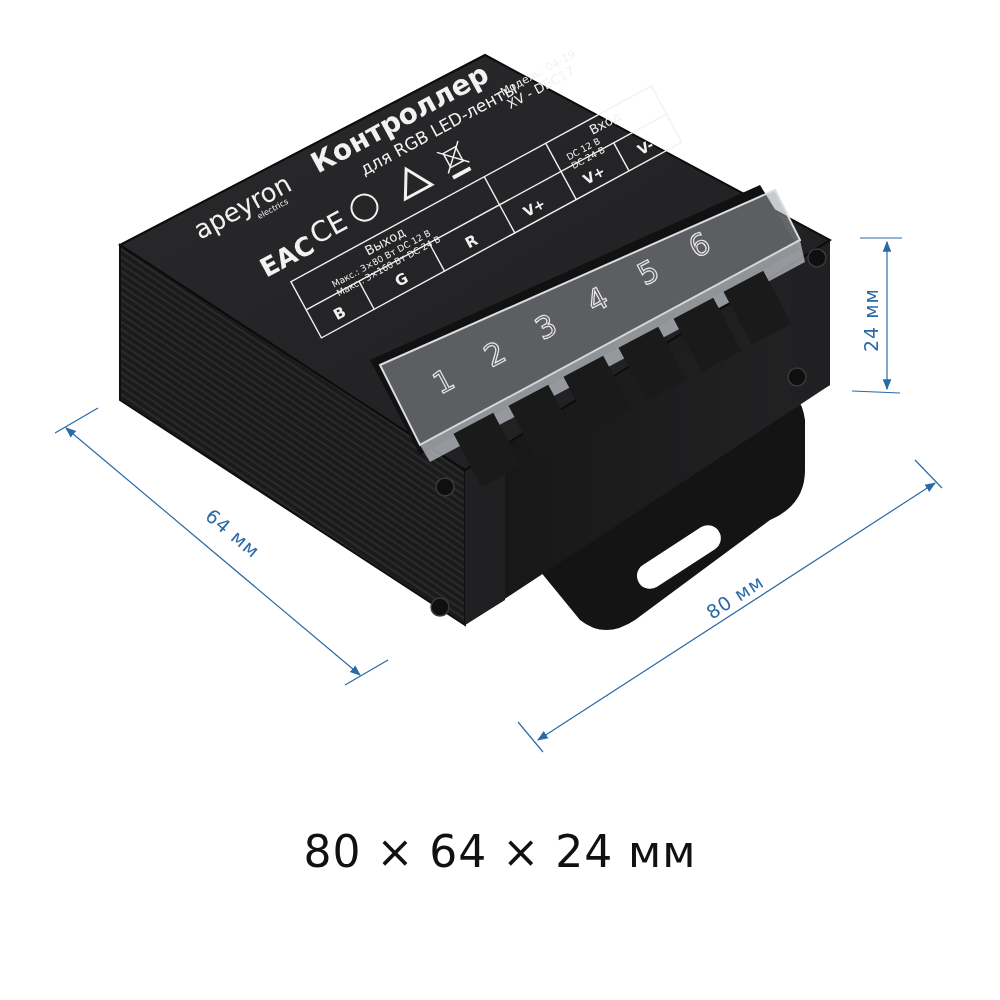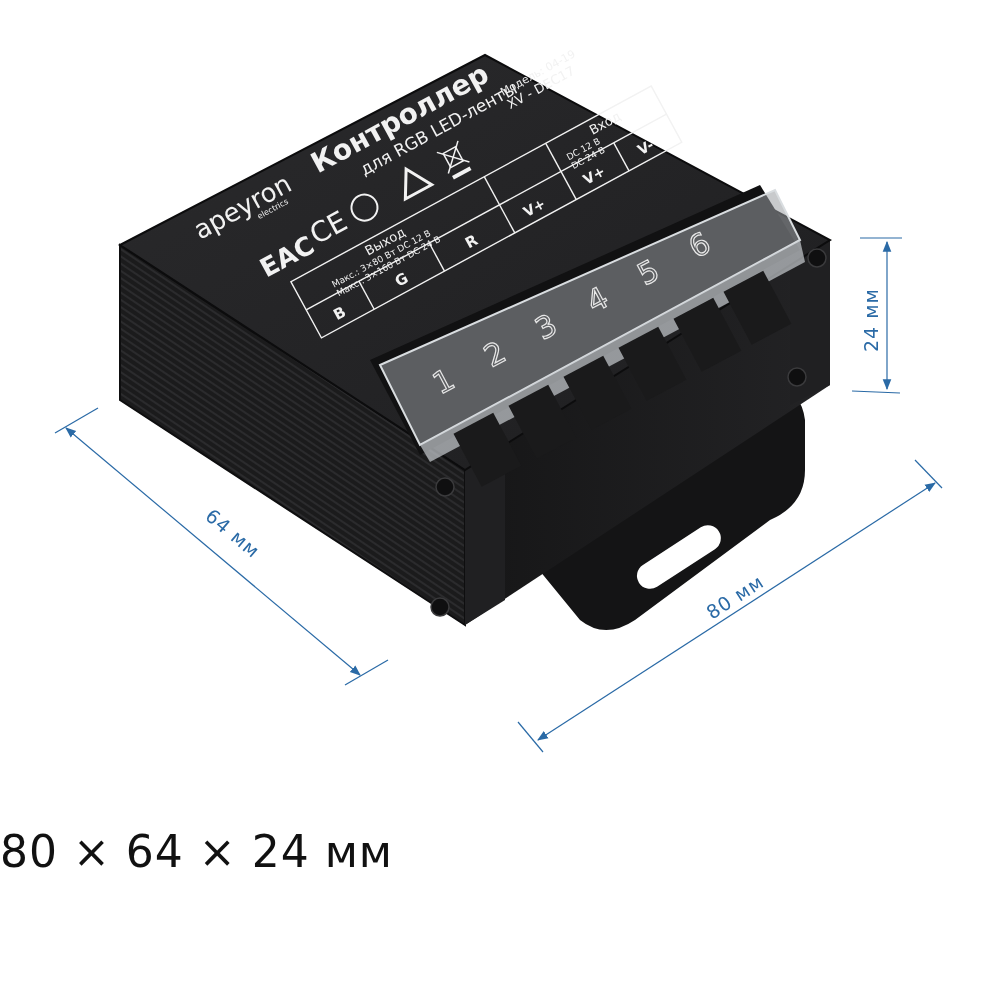--- a/index.html
+++ b/index.html
@@ -1,19 +1,19 @@
 <!DOCTYPE html>
 <html><head>
 <meta charset="utf-8">
 <style>
   html,body{margin:0;padding:0;background:#ffffff;}
   body{width:1000px;height:1000px;position:relative;overflow:hidden;font-family:"DejaVu Sans","Liberation Sans",sans-serif;}
   #scene{position:absolute;left:0;top:0;width:1000px;height:1000px;}
   .dim-text{font-family:"DejaVu Sans",sans-serif;font-size:19px;fill:#2a6aa6;letter-spacing:1px;}
-  .caption{position:absolute;left:0;top:826px;width:1000px;text-align:left;font-family:"DejaVu Sans",sans-serif;font-size:44px;color:#111;letter-spacing:1px;}
+  .caption{position:absolute;left:0;top:826px;width:1000px;text-align:center;font-family:"DejaVu Sans",sans-serif;font-size:44px;color:#111;letter-spacing:1px;}
   .lbl{fill:#f2f2f2;font-family:"DejaVu Sans",sans-serif;}
   .lbl-b{fill:#f2f2f2;font-family:"DejaVu Sans",sans-serif;font-weight:bold;}
   .term-num{fill:none;stroke:#e8e8e8;stroke-width:1.2;font-family:"DejaVu Sans",sans-serif;font-size:30px;}
 </style>
 </head>
 <body>
 
 <svg id="scene" viewBox="0 0 1000 1000" xmlns="http://www.w3.org/2000/svg">
   <defs>
     <linearGradient id="topGrad" x1="0" y1="0" x2="1" y2="1">

